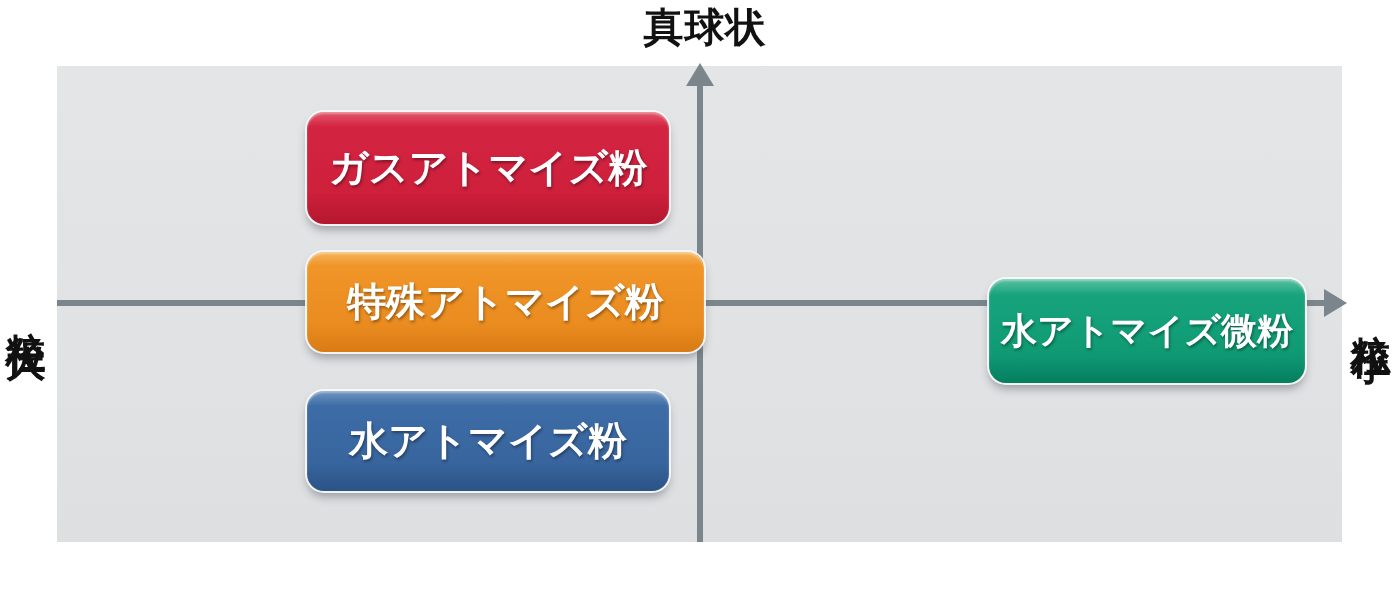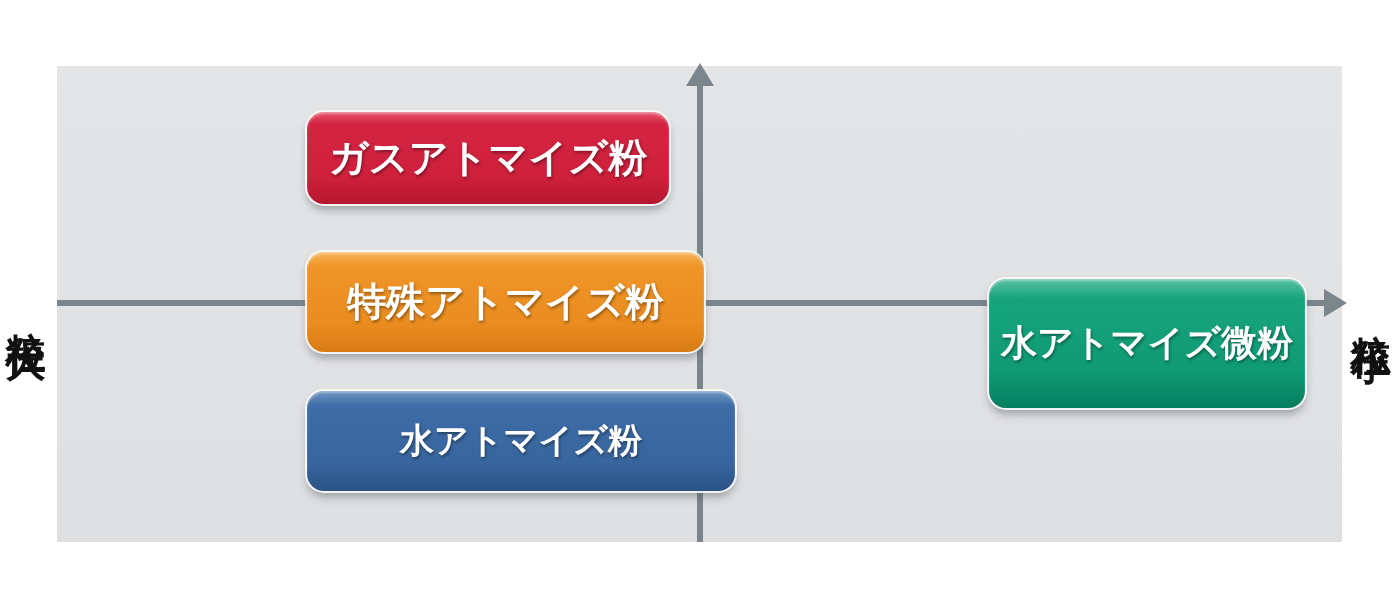--- a/index.html
+++ b/index.html
@@ -116,39 +116,40 @@
   }
   .box-orange {
     background: linear-gradient(180deg, #f6b55b 0%, #f09528 14%, #ea8c1f 72%, #d87b13 100%);
   }
   .box-blue {
     background: linear-gradient(180deg, #7096c1 0%, #3d6ca6 15%, #38659e 72%, #2a5386 100%);
   }
   .box-green {
     background: linear-gradient(180deg, #5cc2a3 0%, #17a47d 15%, #0f9a74 72%, #047e5f 100%);
   }
-  .box-gas      { left: 307px; top: 112px; width: 362px; height: 92px; font-size: 39px; }
+  .box-gas      { left: 307px; top: 112px; width: 362px; height: 112px; font-size: 39px; }
   .box-gas-fine { left: 727px; top: 112px; width: 316px; height: 101px; font-size: 34px; }
   .box-special  { left: 307px; top: 252px; width: 397px; height: 100px; font-size: 39px; }
-  .box-water    { left: 307px; top: 391px; width: 428px; height: 100px; font-size: 34px; }
-  .box-water-fine { left: 989px; top: 279px; width: 316px; height: 129px; font-size: 36px; }
+  .box-water    { left: 307px; top: 391px; width: 362px; height: 100px; font-size: 39px; }
+  .box-water-fine { left: 989px; top: 279px; width: 316px; height: 104px; font-size: 36px; }
 </style>
 </head>
 <body>
 
 <div class="canvas">
 
   <div class="plot-area"></div>
 
   <div class="axis-line v-line"></div>
   <div class="arrowhead arrow-up"></div>
 
   <div class="axis-line h-line"></div>
   <div class="arrowhead arrow-right"></div>
 
+  <div class="axis-label label-top">真球状</div>
 
 
   <div class="axis-label label-left">粒径大</div>
 
   <div class="axis-label label-right">粒径小</div>
 
   <div class="box box-red box-gas">ガスアトマイズ粉</div>
 
 
   <div class="box box-orange box-special">特殊アトマイズ粉</div>

